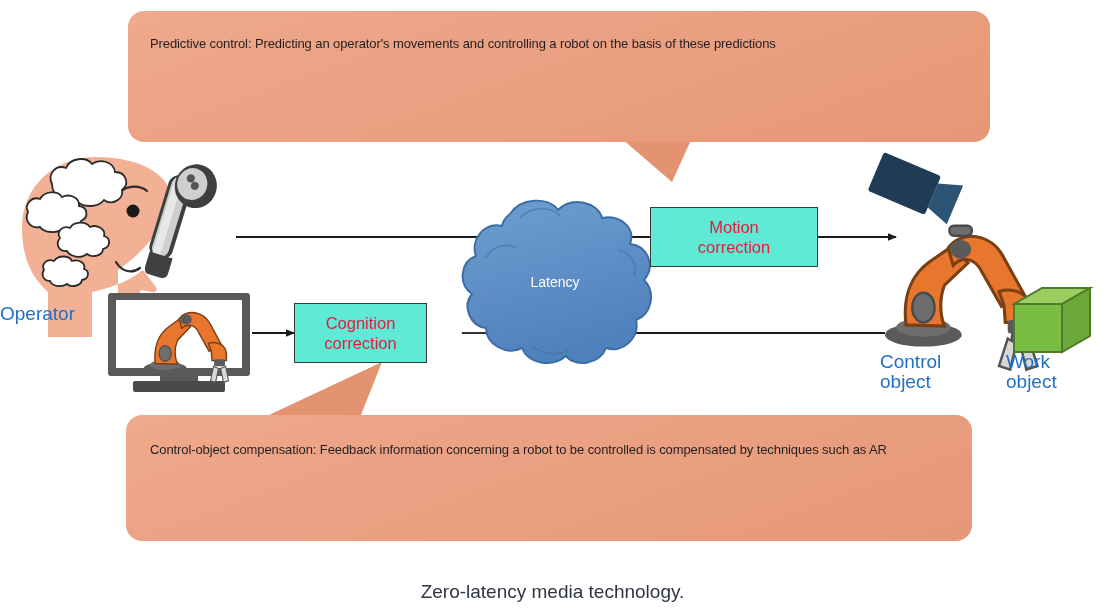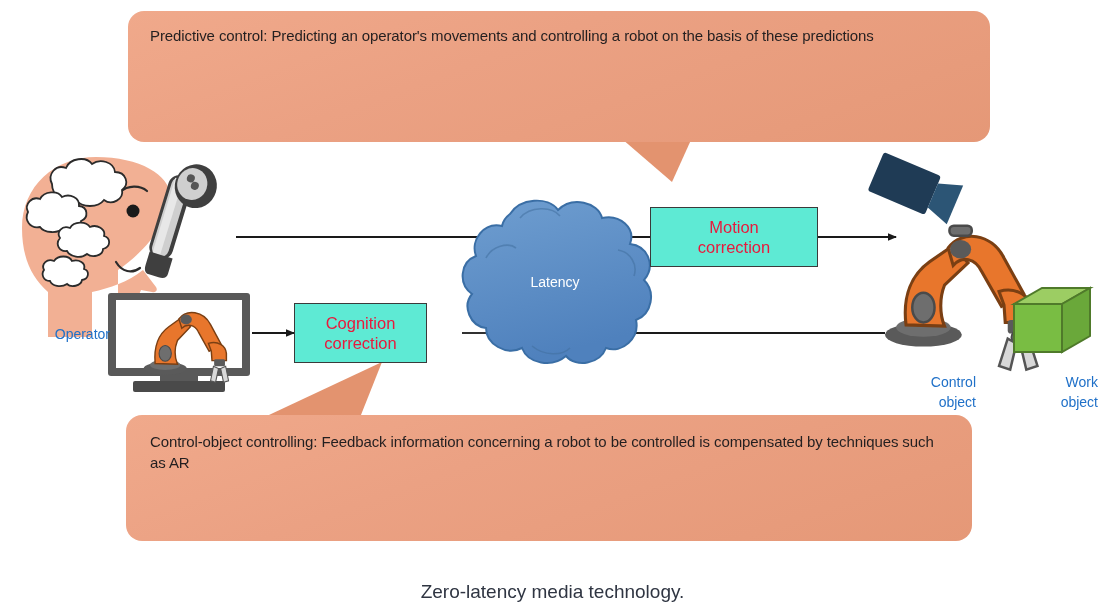--- a/index.html
+++ b/index.html
@@ -21,23 +21,24 @@
 
   
   .callout {
     position: absolute;
     border-radius: 16px;
     background: linear-gradient(160deg, #f0a98b 0%, #eba183 40%, #e59877 100%);
     box-sizing: border-box;
   }
   .callout-text {
     color: #231f20;
-    font-size: 15px;
+    font-size: 13px;
     line-height: 21px;
     letter-spacing: -0.1px;
+    margin-top: 8px;
   }
   .callout-para { margin: 0; }
   .callout-para + .callout-para { margin-top: 16px; }
 
   
   .corr-box {
     position: absolute;
     background: #5eead4;
     border: 1.6px solid #3a3a3a;
     box-sizing: border-box;
@@ -49,24 +50,23 @@
   .corr-text {
     color: #e8193c;
     font-size: 16.5px;
     line-height: 20px;
   }
 
   
   .blue-label {
     position: absolute;
     color: #1f70c8;
-    font-size: 14px;
+    font-size: 19px;
     line-height: 20px;
-    text-align: right;
-    margin-top: 20px;
+    text-align: left;
   }
 
   
   .cloud-text {
     position: absolute;
     color: #ffffff;
     font-size: 14px;
     text-align: center;
     width: 160px;
   }
@@ -261,21 +261,21 @@
   </svg>
 
   <div class="callout" style="left:128px; top:11px; width:862px; height:131px; padding:14px 20px 0 22px;">
     <div class="callout-text">
       <p class="callout-para">Predictive control: Predicting an operator's movements and controlling a robot on the basis of these predictions</p>
     </div>
   </div>
 
   <div class="callout" style="left:126px; top:415px; width:846px; height:126px; padding:16px 24px 0 24px;">
     <div class="callout-text">
-      <p class="callout-para">Control-object controlling: Feedback information concerning a robot to be controlled is compensated by techniques such as AR</p>
+      <p class="callout-para">Control-object compensation: Feedback information concerning a robot to be controlled is compensated by techniques such as AR</p>
     </div>
   </div>
 
   <div class="corr-box" style="left:650px; top:207px; width:168px; height:60px;">
     <div class="corr-text">
       <span>Motion</span><br>
       <span>correction</span>
     </div>
   </div>
 

